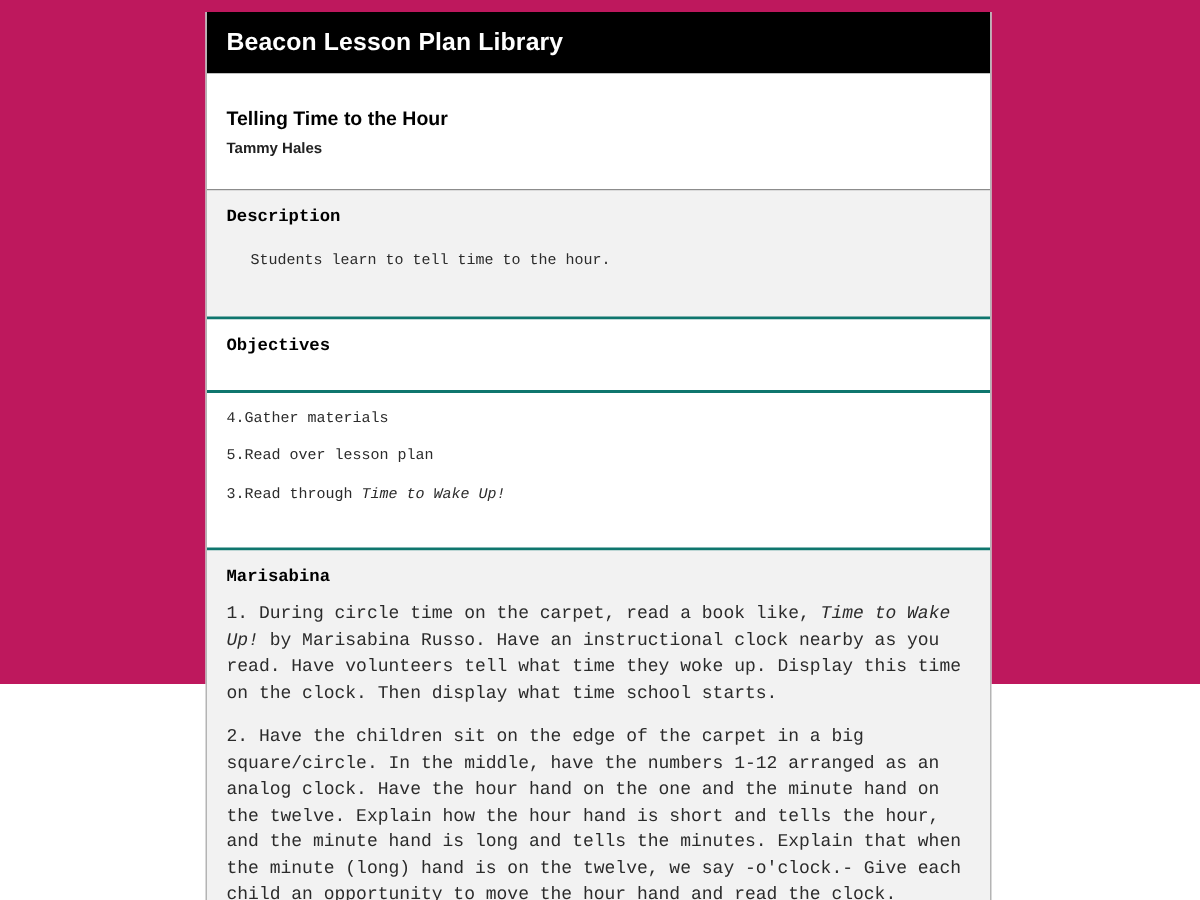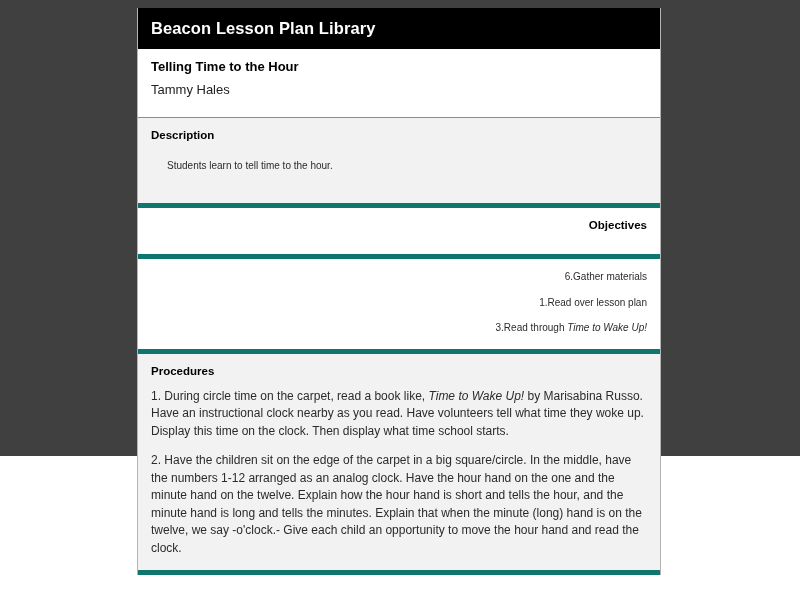--- a/index.html
+++ b/index.html
@@ -9,21 +9,21 @@
     height: 600px;
     background: #ffffff;
     font-family: "Liberation Sans", sans-serif;
     overflow: hidden;
   }
 
   #page {
     position: relative;
     width: 800px;
     height: 456px;
-    background: #404040;
+    background: #be185d;
   }
 
   
   .sheet {
     position: absolute;
     left: 137px;
     top: 8px;
     width: 524px;
     background: #ffffff;
     border-left: 1px solid #b4b4b4;
@@ -40,25 +40,26 @@
   .masthead-title {
     font-size: 16.5px;
     font-weight: bold;
     letter-spacing: 0.1px;
     line-height: 1.1;
   }
 
   
   .section {
     padding: 11px 13px 13px 13px;
-    border-bottom: 5px solid #0f766e;
+    border-bottom: 2px solid #0f766e;
     box-sizing: border-box;
+    font-family: Liberation Mono, monospace;
   }
   .section.shaded { background: #f2f2f2; }
-  .section.plain  { background: #ffffff; text-align: right; }
+  .section.plain  { background: #ffffff; }
 
   .section-heading {
     font-size: 11.5px;
     font-weight: bold;
     color: #000000;
     margin: 0 0 9px 0;
     line-height: 1.2;
   }
 
   .section-body {
@@ -71,47 +72,47 @@
   
   .titleblock {
     padding: 10px 13px 20px 13px;
     background: #ffffff;
     border-bottom: 1px solid #8c8c8c;
   }
   .doc-title {
     font-size: 13px;
     font-weight: bold;
     color: #000000;
-    margin: 0 0 7px 0;
+    margin: 12px 0 7px 0;
     line-height: 1.2;
   }
   .doc-author {
-    font-size: 13px;
-    font-weight: normal;
+    font-size: 10px;
+    font-weight: bold;
     color: #222222;
     margin: 0;
     line-height: 1.2;
   }
 
   
   .material-line {
     font-size: 10px;
     color: #2b2b2b;
     line-height: 1.38;
     white-space: pre-wrap;
   }
 
   
   .prep-step {
     font-size: 10px;
     color: #2b2b2b;
     line-height: 1.45;
     margin: 0 0 11px 0;
   }
-  .prep-step:last-child { margin-bottom: 0; }
+  .prep-step:last-child { margin-bottom: 14px; }
 
   
   .proc-para {
     font-size: 12px;
     color: #2b2b2b;
     line-height: 1.46;
     margin: 0 0 12px 0;
   }
   .proc-para:last-child { margin-bottom: 0; }
 
@@ -137,25 +138,25 @@
       <div class="section-heading">Description</div>
       <div class="section-body">Students learn to tell time to the hour.</div>
     </div>
 
     <div class="section plain">
       <div class="section-heading">Objectives</div>
     </div>
 
 
     <div class="section plain">
-      <div class="prep-step">6.Gather materials</div>
-      <div class="prep-step">1.Read over lesson plan</div>
+      <div class="prep-step">4.Gather materials</div>
+      <div class="prep-step">5.Read over lesson plan</div>
       <div class="prep-step">3.Read through <em class="title-italic">Time to Wake Up!</em></div>
     </div>
 
     <div class="section shaded">
-      <div class="section-heading">Procedures</div>
+      <div class="section-heading">Marisabina</div>
       <div class="proc-para">1. During circle time on the carpet, read a book like, <em class="title-italic">Time to Wake Up!</em> by Marisabina Russo. Have an instructional clock nearby as you read. Have volunteers tell what time they woke up. Display this time on the clock. Then display what time school starts.</div>
       <div class="proc-para">2. Have the children sit on the edge of the carpet in a big square/circle. In the middle, have the numbers 1-12 arranged as an analog clock. Have the hour hand on the one and the minute hand on the twelve. Explain how the hour hand is short and tells the hour, and the minute hand is long and tells the minutes. Explain that when the minute (long) hand is on the twelve, we say -o'clock.- Give each child an opportunity to move the hour hand and read the clock.</div>
     </div>
 
   </div>
 </div>
 
 </body></html>

